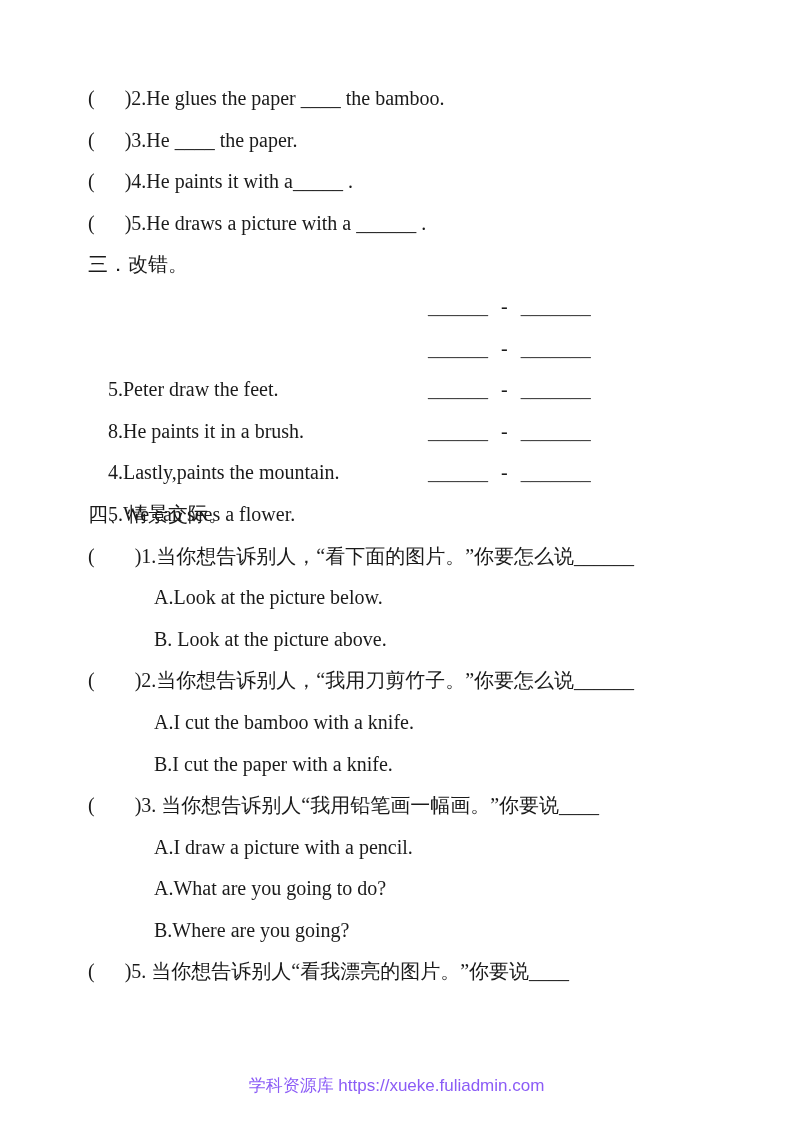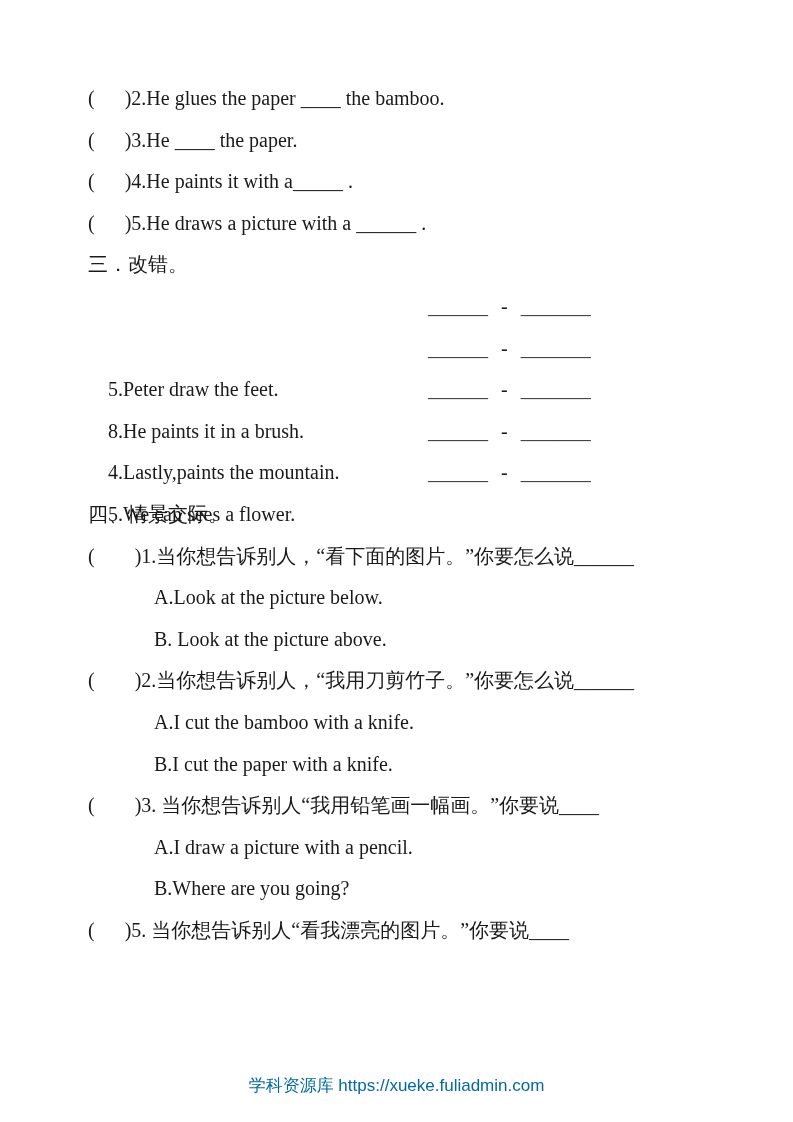--- a/index.html
+++ b/index.html
@@ -54,21 +54,21 @@
   .footer {
     position: absolute;
     left: 0;
     right: 0;
     top: 1074px;
     height: 24px;
     line-height: 24px;
     text-align: center;
     font-family: "Liberation Sans", "DejaVu Sans", sans-serif;
     font-size: 17px;
-    color: #0369a1;
+    color: #8b5cf6;
     white-space: pre;
   }
 </style>
 </head>
 <body>
 
 <div class="page">
 
   <div class="row">(      )2.He glues the paper ____ the bamboo.</div>
   <div class="row">(      )3.He ____ the paper.</div>
@@ -103,19 +103,20 @@
   <div class="row option">A.Look at the picture below.</div>
   <div class="row option">B. Look at the picture above.</div>
 
   <div class="row">(        )2.当你想告诉别人，“我用刀剪竹子。”你要怎么说______</div>
   <div class="row option">A.I cut the bamboo with a knife.</div>
   <div class="row option">B.I cut the paper with a knife.</div>
 
   <div class="row">(        )3. 当你想告诉别人“我用铅笔画一幅画。”你要说____</div>
   <div class="row option">A.I draw a picture with a pencil.</div>
 
+  <div class="row option">A.What are you going to do?</div>
   <div class="row option">B.Where are you going?</div>
 
   <div class="row">(      )5. 当你想告诉别人“看我漂亮的图片。”你要说____</div>
 
 </div>
 
 <div class="footer">学科资源库 https://xueke.fuliadmin.com</div>
 
 </body></html>

